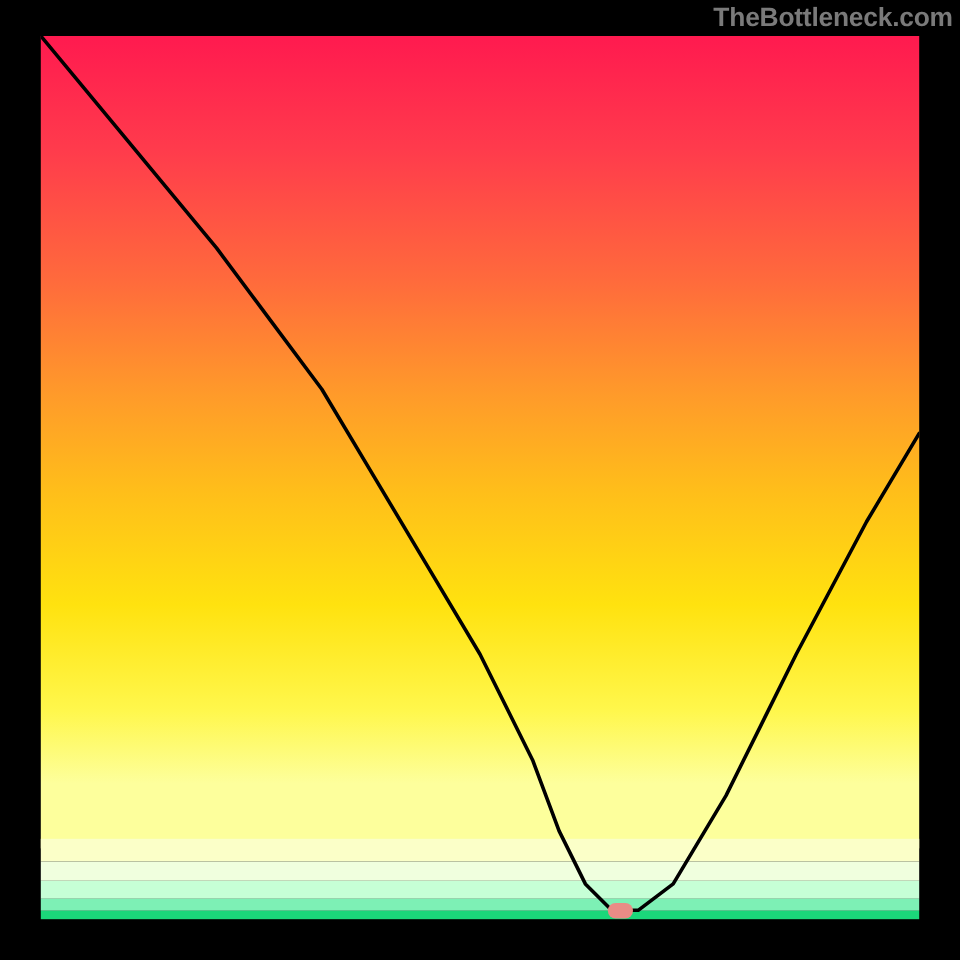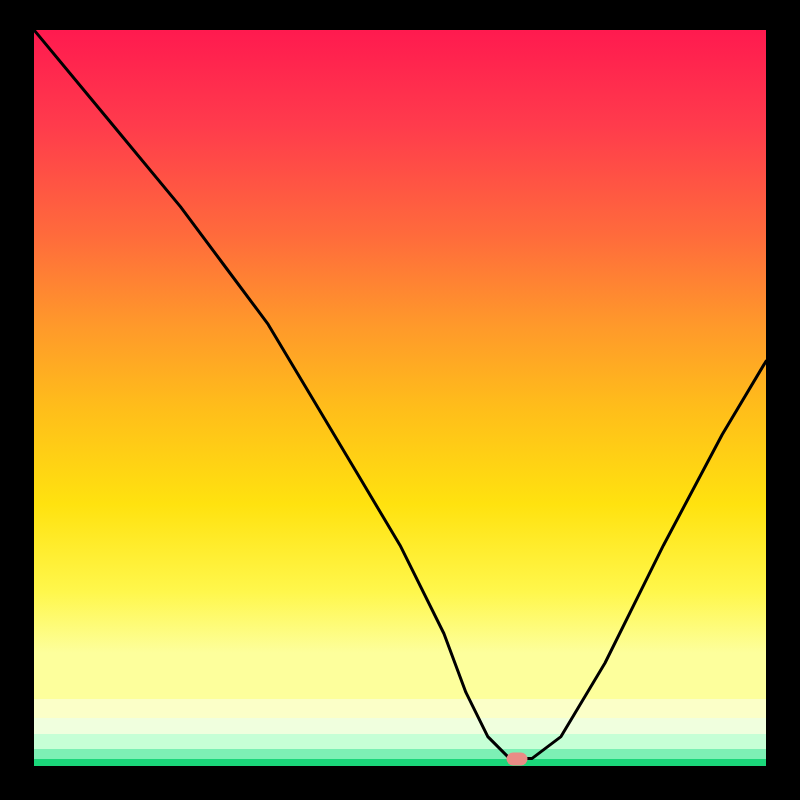--- a/index.html
+++ b/index.html
@@ -100,20 +100,21 @@
     border-radius: 7px;
     background: #e98c86;
     transform: translate(-50%, -50%);
   }
 </style>
 </head>
 <body>
 
 <div class="frame">
 
+  <div class="attribution">TheBottleneck.com</div>
 
   <div class="plot-box">
 
     <div class="gradient-panel">
       <div class="gradient-main"></div>
       <div class="gradient-band-yellowlight"></div>
       <div class="gradient-band-cream"></div>
       <div class="gradient-band-mint"></div>
       <div class="gradient-band-seagreen"></div>
       <div class="gradient-band-green"></div>

